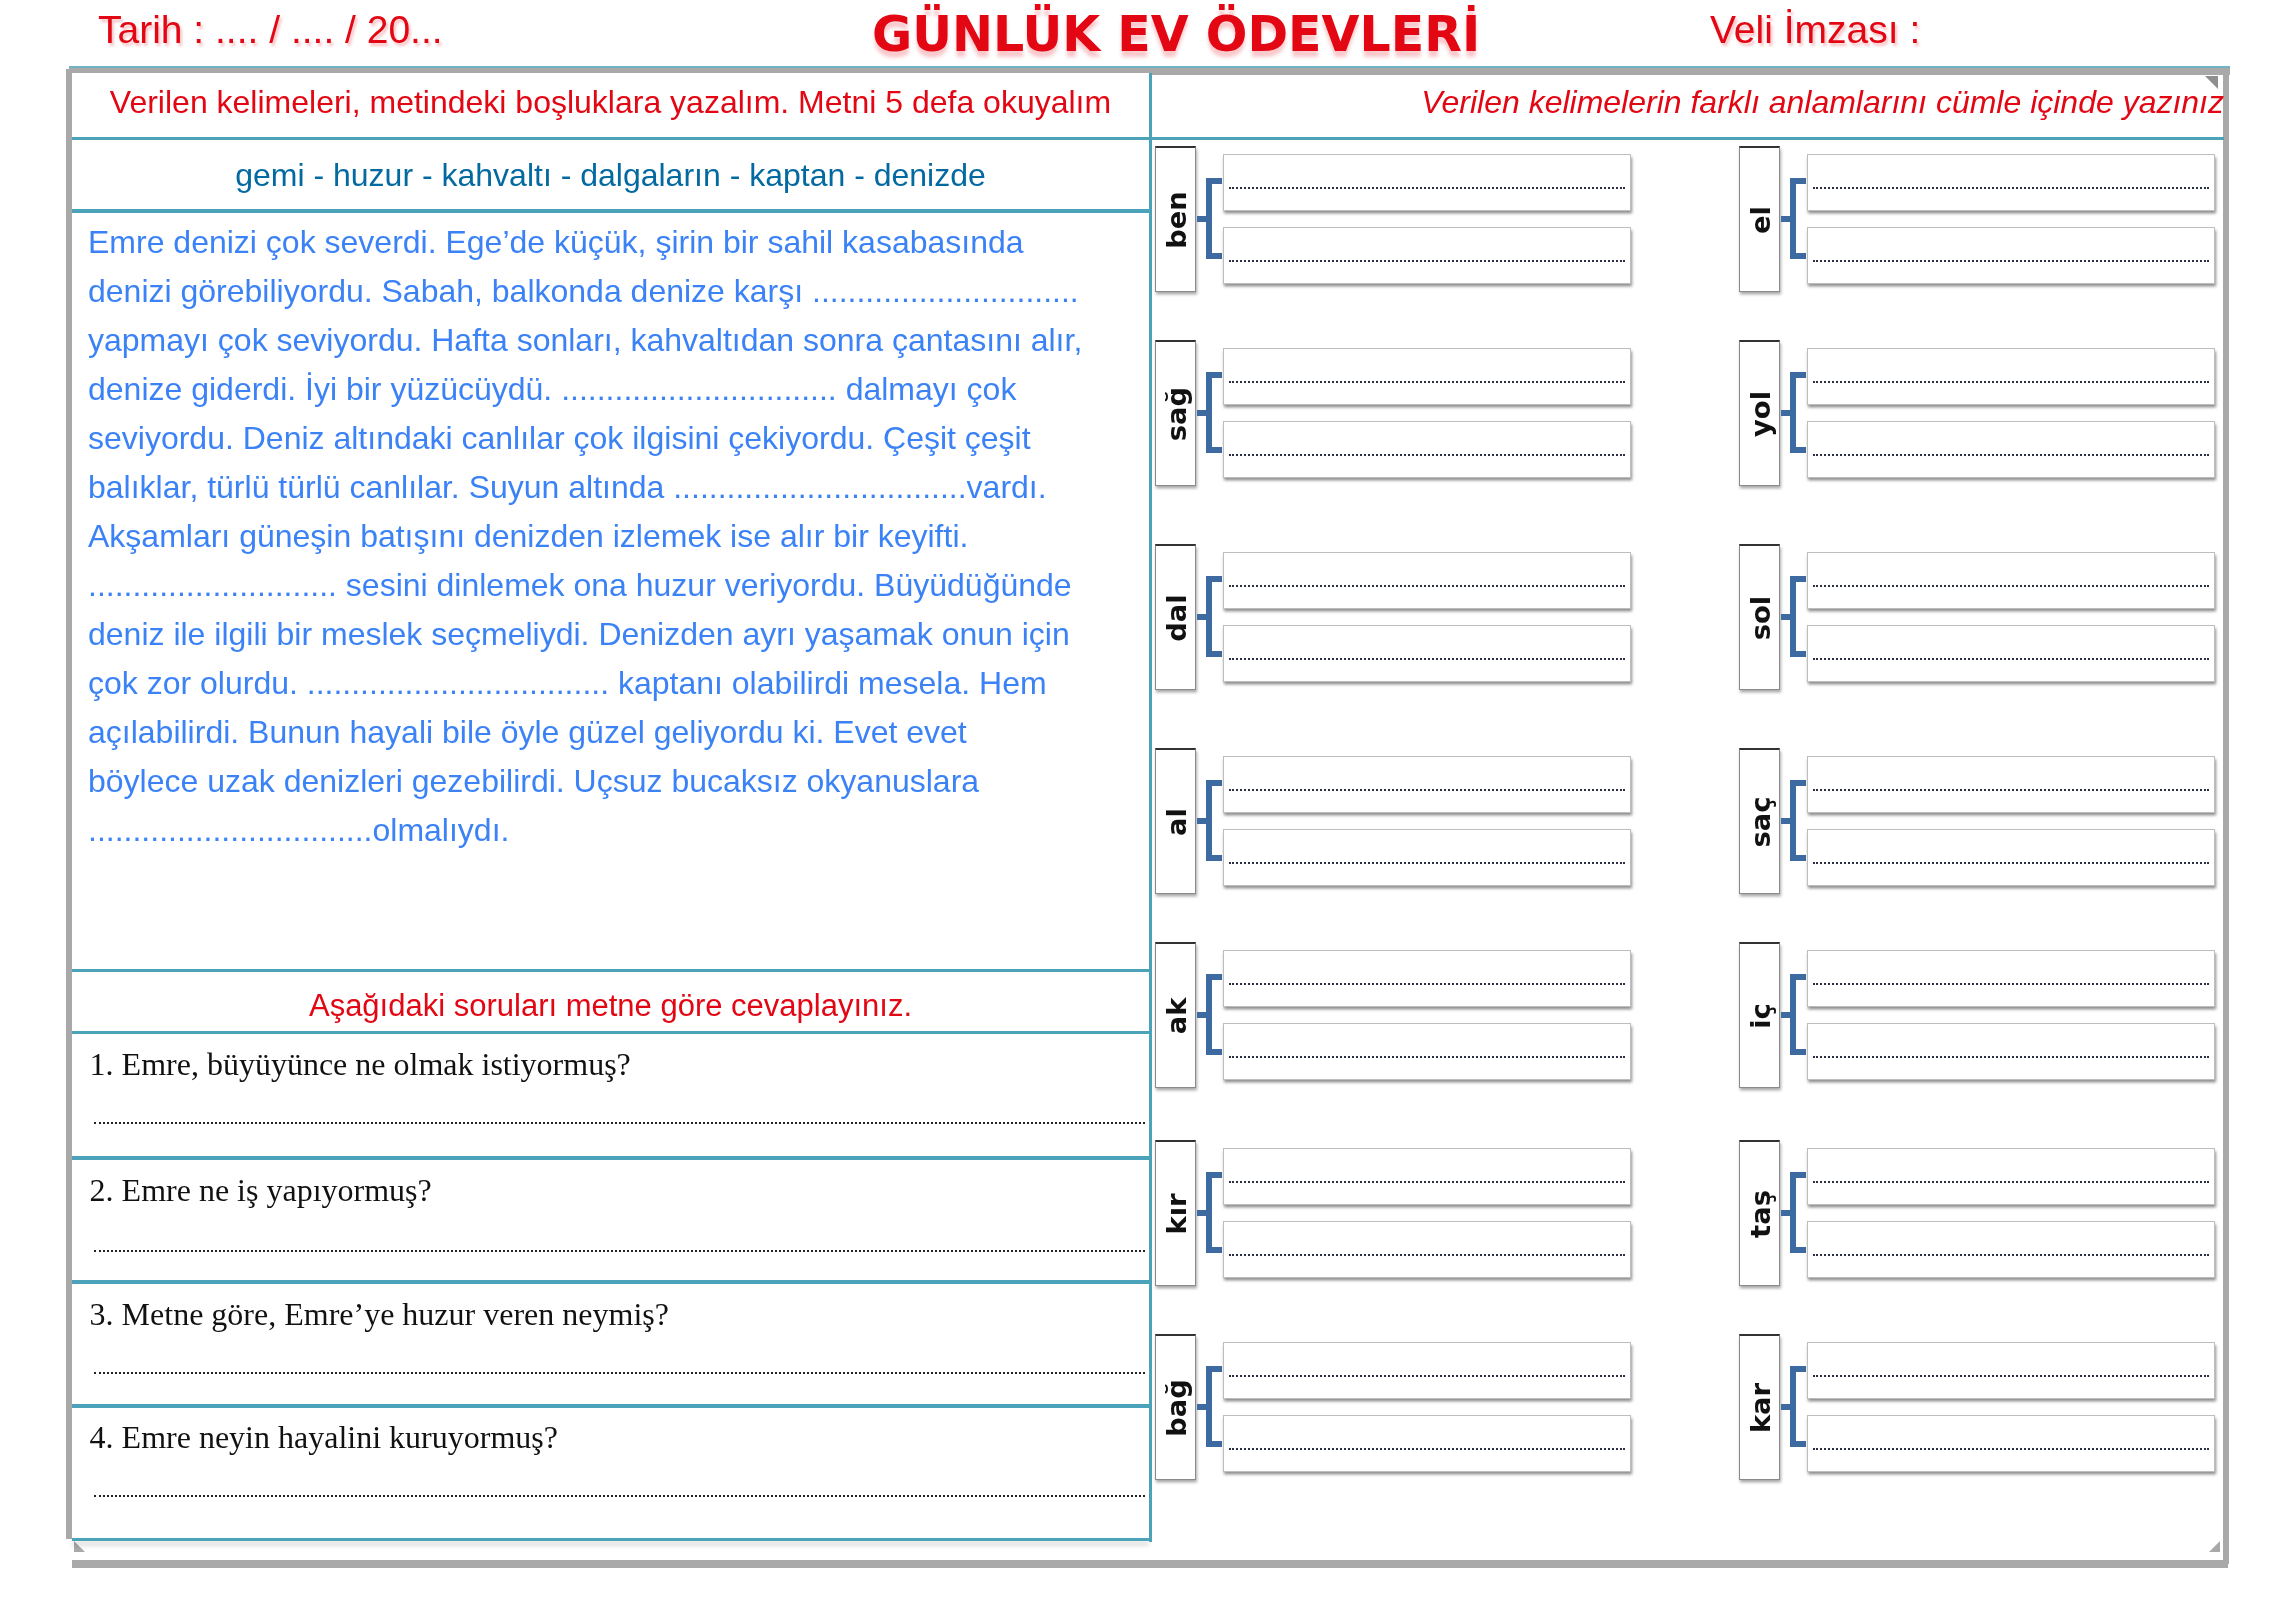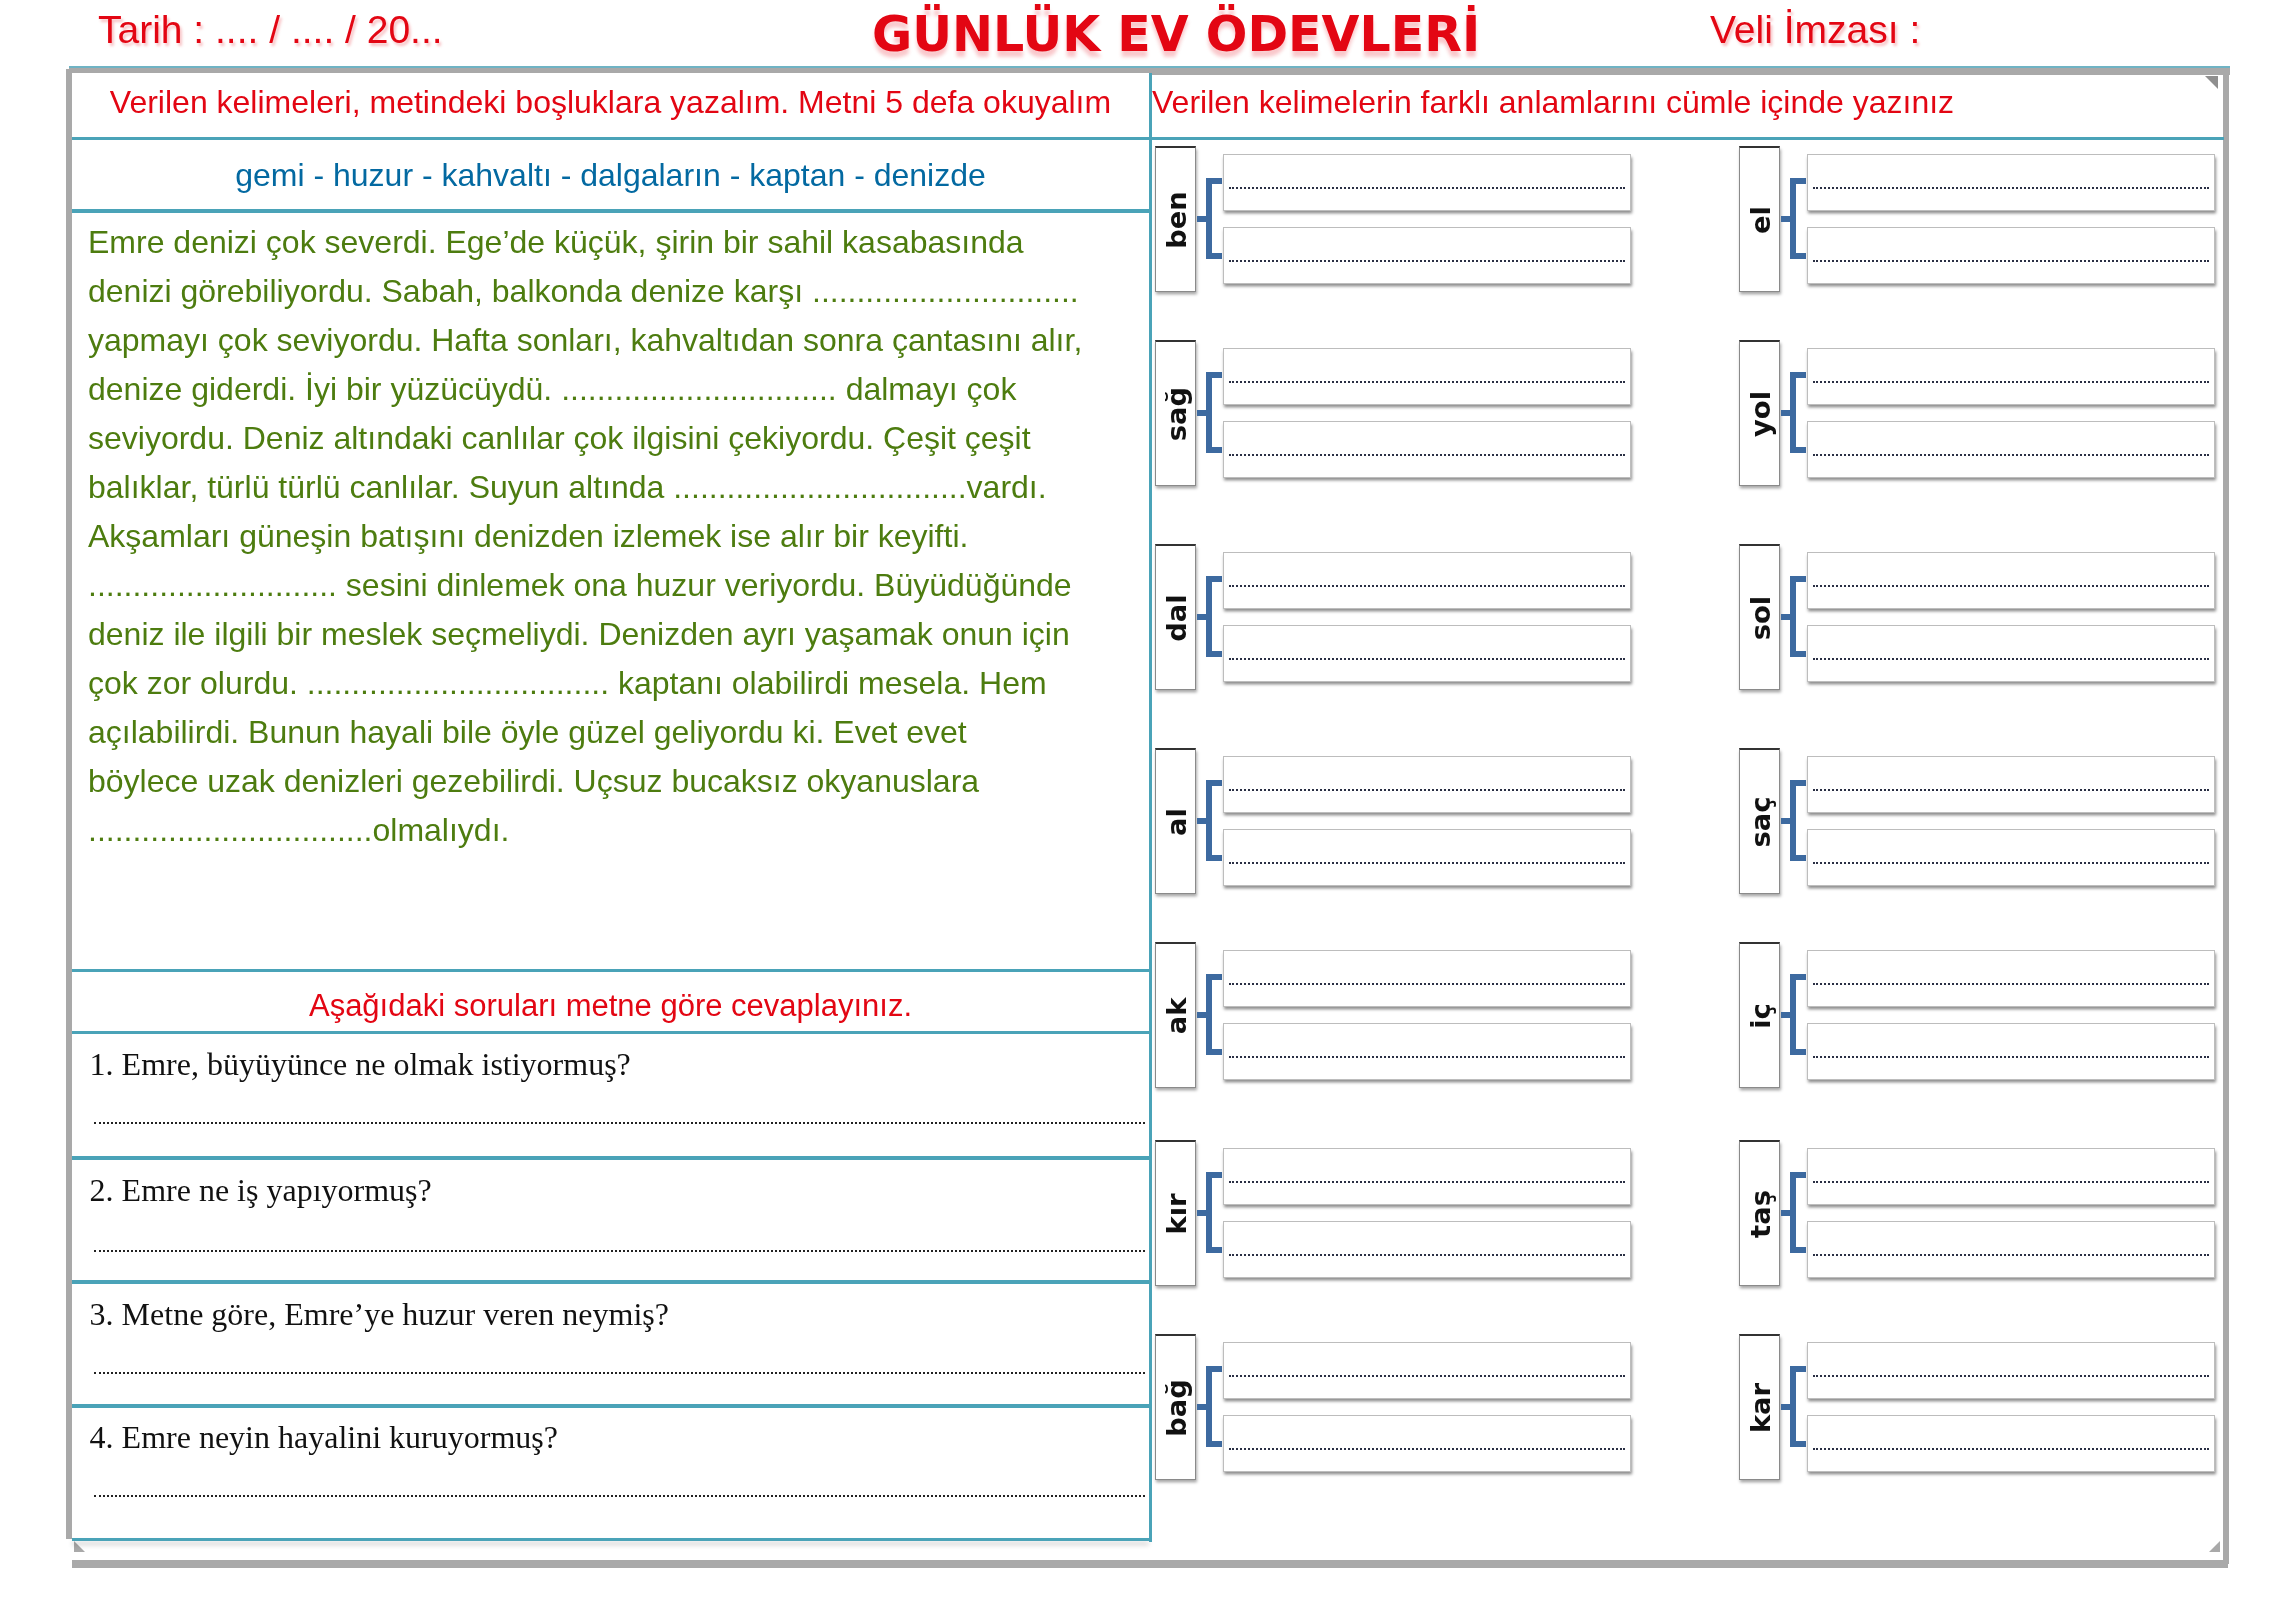--- a/index.html
+++ b/index.html
@@ -23,26 +23,26 @@
   .tri-tr { left:2205px; top:76px; border-right:13.7px solid #8f8f8f; border-bottom:13.7px solid transparent; }
   .tri-bl { left:74px; top:1541px; border-left:11.8px solid #a9a9a9; border-top:11.8px solid transparent; }
   .tri-br { left:2209px; top:1541px; border-right:11.8px solid #a9a9a9; border-top:11.8px solid transparent; }
   .left-panel { position:absolute; left:72px; top:73px; width:1077px; height:1467px; background:#fff; }
   .hline { position:absolute; left:72px; width:1077px; height:2.9px; background:#4aa3b8; }
   .vline { position:absolute; left:1149px; top:73px; width:2.9px; height:1469px; background:#4aa3b8; }
   .right-head-line { position:absolute; left:1149px; top:137px; width:1075px; height:2.9px; background:#4aa3b8; }
 
   .instr-left { position:absolute; left:72px; top:73px; width:1077px; height:65px; text-align:center;
                 font-size:32px; line-height:59px; font-family:"Liberation Sans", sans-serif; }
-  .instr-right { position:absolute; left:1152px; top:73px; width:1072px; height:65px; text-align:left;
-                 font-size:32px; line-height:59px; font-family:"Liberation Sans", sans-serif; }
+  .instr-right { position:absolute; left:1152px; top:73px; width:1072px; height:65px; text-align:right;
+                 font-size:32px; line-height:59px; font-family:"Liberation Sans", sans-serif;font-style:italic; }
   .wordbank { position:absolute; left:72px; top:140px; width:1077px; height:71px; text-align:center;
               font-size:32px; line-height:71px; font-family:"Liberation Sans", sans-serif; color:#0369a1; }
   .passage { position:absolute; left:88px; top:218px; width:1054px; font-size:32px; line-height:49px;
-             font-family:"Liberation Sans", sans-serif; color:#4d7c0f; }
+             font-family:"Liberation Sans", sans-serif; color:#3b82f6; }
   .passage .line { white-space:nowrap; display:block; height:49px; }
   .q-heading { position:absolute; left:72px; top:980px; width:1077px; height:51px; text-align:center;
                font-size:31px; line-height:51px; font-family:"Liberation Sans", sans-serif; }
   .qblock { position:absolute; left:72px; width:1077px; }
   .qtext { position:absolute; left:17.6px; top:11.8px; font-size:32px; font-family:Liberation Serif, serif; white-space:nowrap; }
   .qdots { position:absolute; left:21.6px; top:69px; width:1051px; height:0; border-bottom:2.9px dotted #222; }
 
   .pair { position:absolute; width:480px; height:147px; }
   .wlabel { position:absolute; left:0; top:0; width:39px; height:143px; background:#fff;
             border:1px solid #8a8a8a; border-top:2px solid #333;

